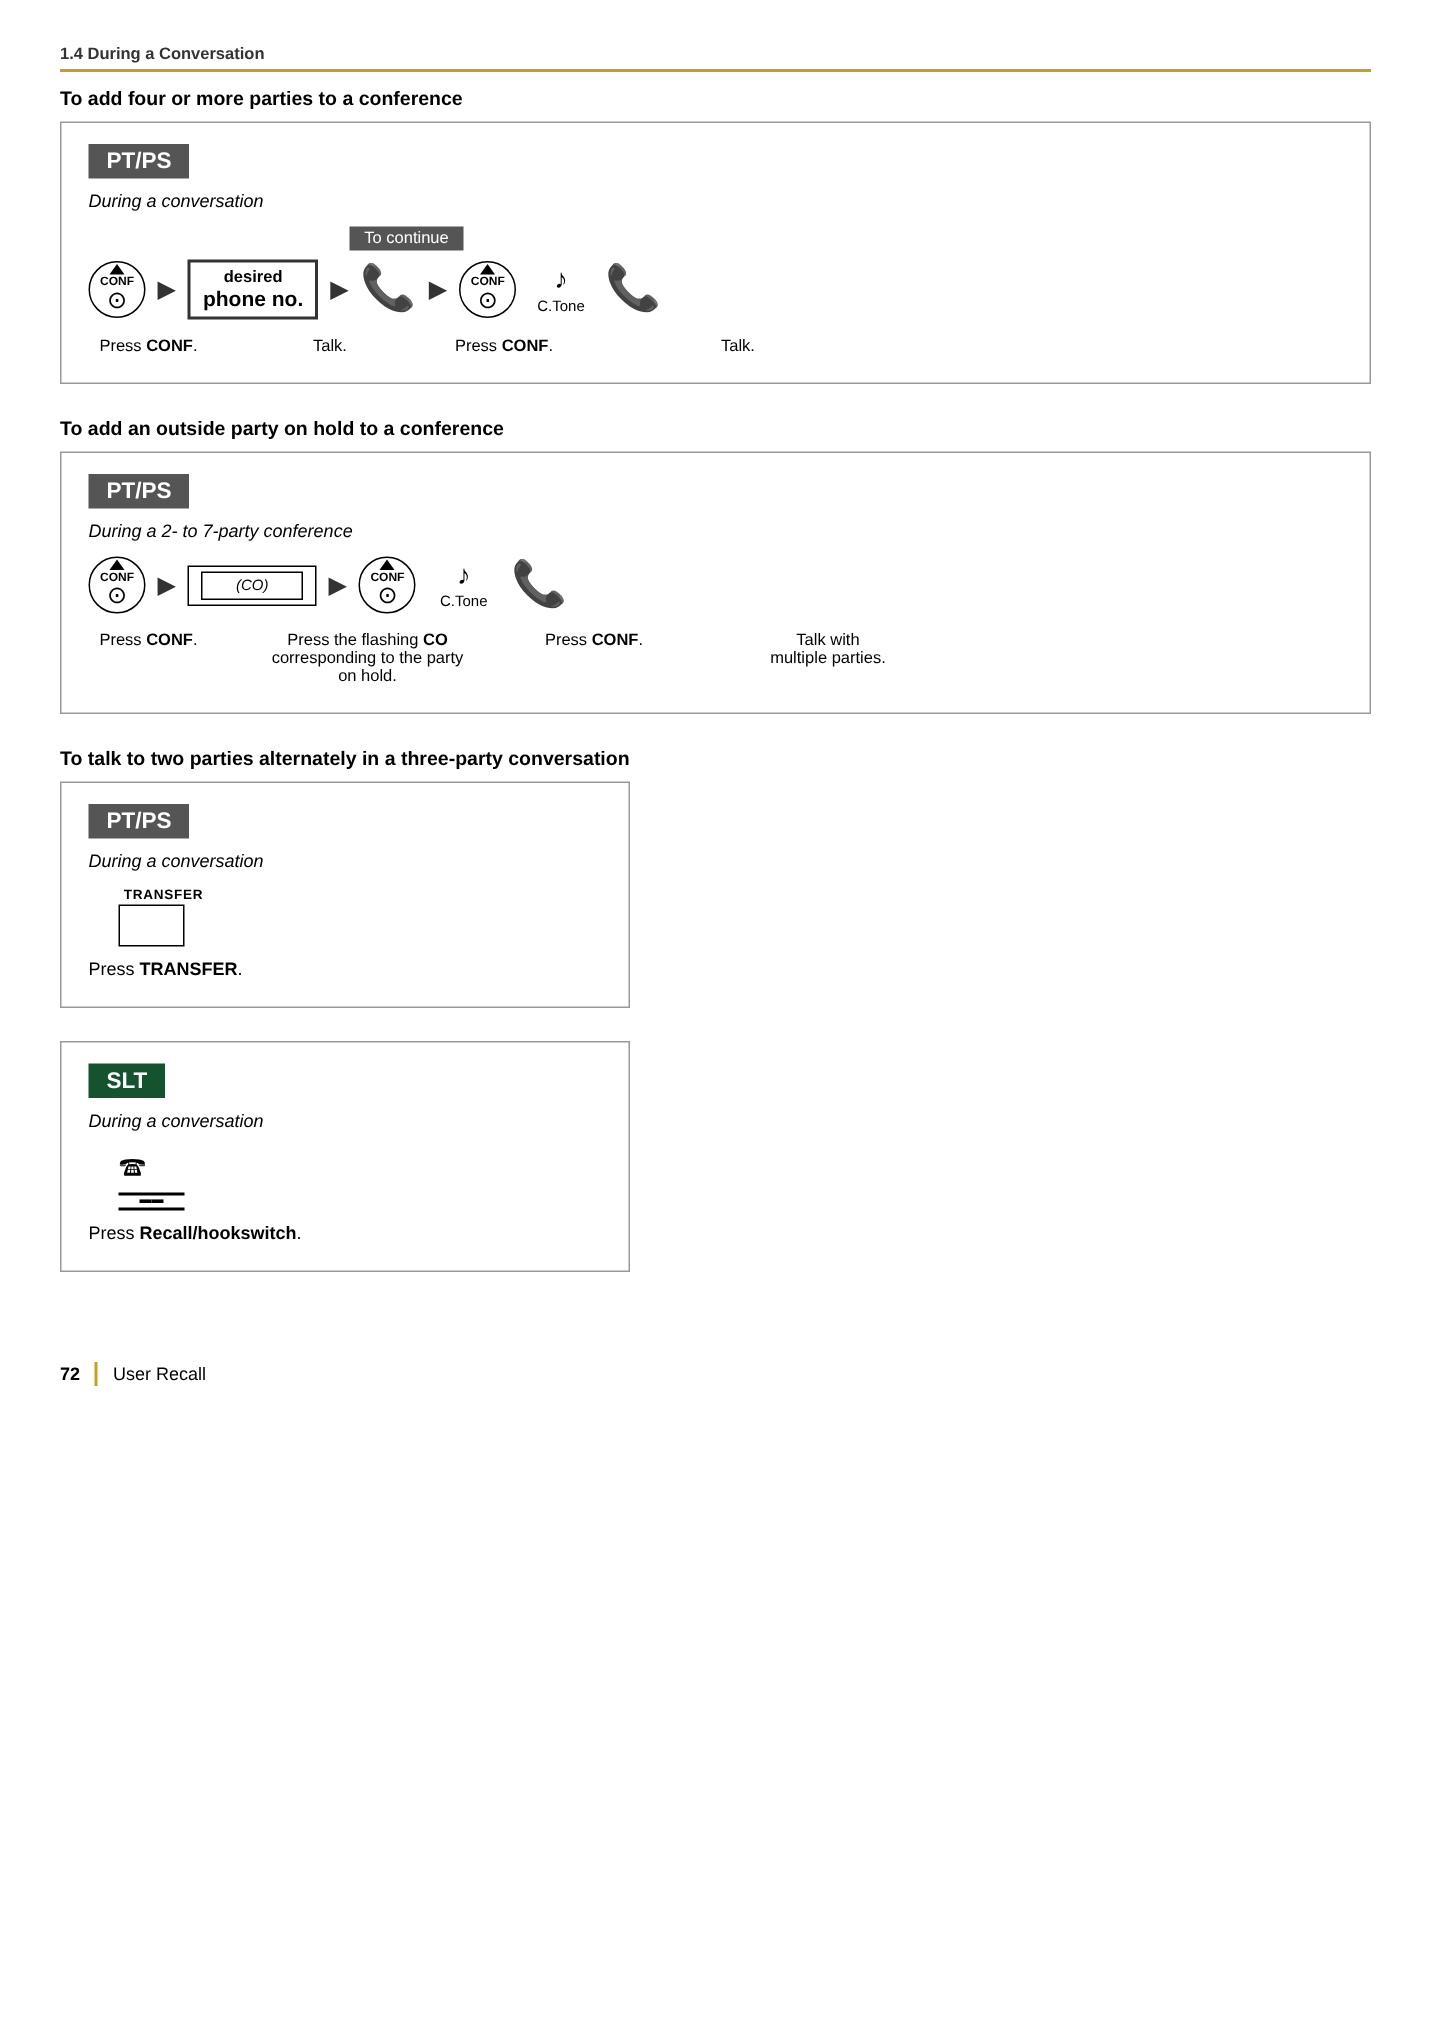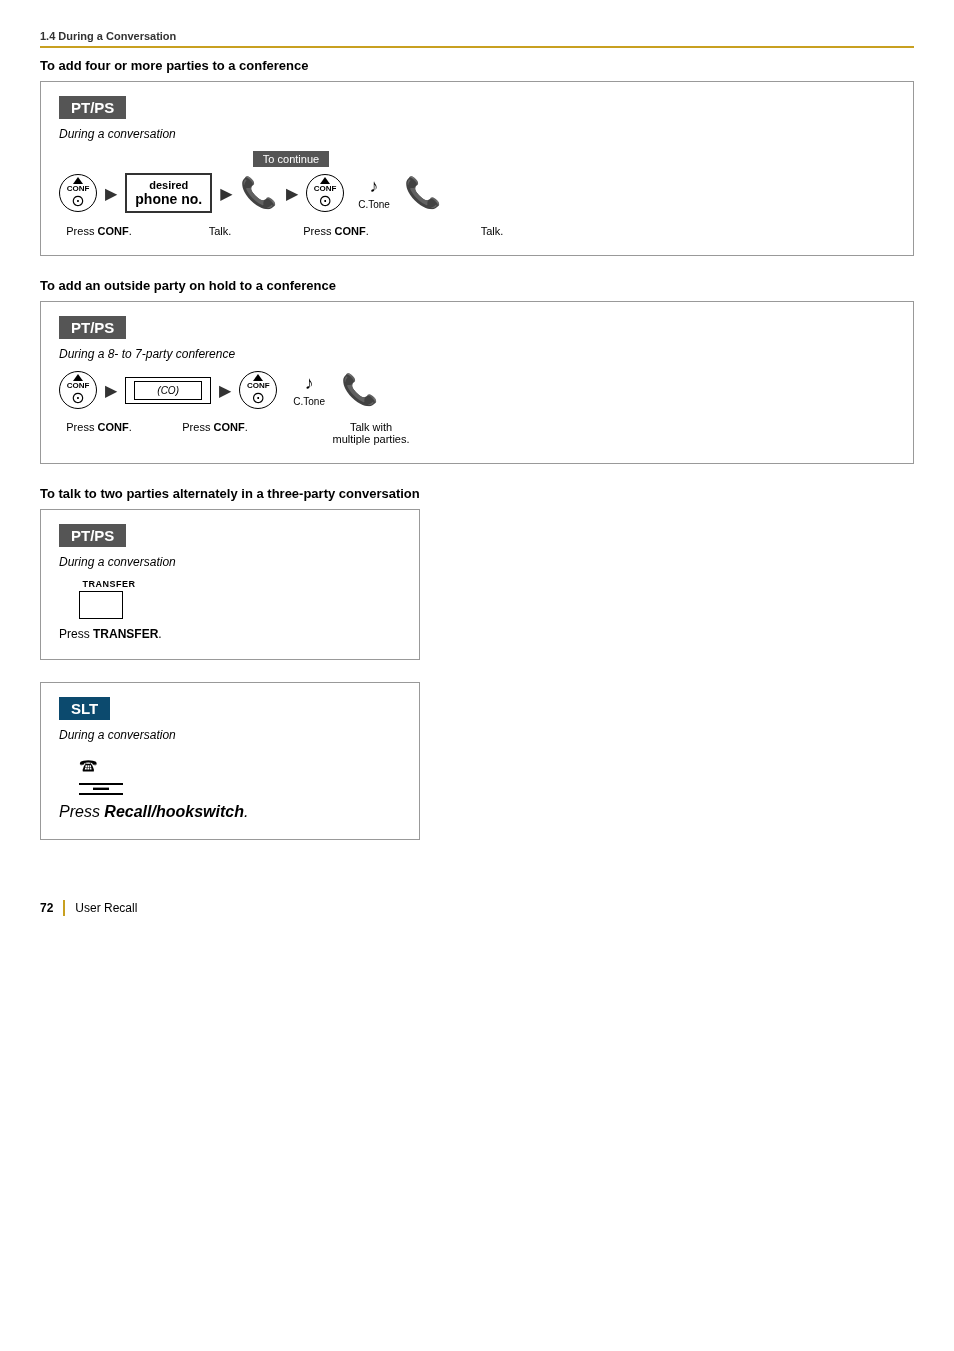--- a/index.html
+++ b/index.html
@@ -127,21 +127,21 @@
     }
 
     .icon-co-box {
       border: 1.5px solid #000;
       padding: 3px 8px;
       font-size: 9px;
       text-align: center;
     }
 
     .slt-header {
-      background: #0c4a6e;
+      background: #14532d;
       color: #fff;
       font-size: 15px;
       font-weight: bold;
       display: inline-block;
       padding: 3px 12px;
       margin-bottom: 8px;
     }
 
     .page-footer {
       display: flex;
@@ -175,21 +175,21 @@
 
 <div class="diagram-box">
   <div class="pt-header">
     <span>PT/PS</span>
   </div>
   <div class="italic-label">
     <span>During a conversation</span>
   </div>
 
   
-  <div style="display:flex; justify-content:center; margin-bottom:6px; position:relative; left: 132px; width:200px;">
+  <div style="display:flex; justify-content:center; margin-bottom:6px; position:relative; left: 112px; width:200px;">
     <div style="background:#555;color:#fff;font-size:11px;padding:2px 10px;">
       <span>To continue</span>
     </div>
   </div>
 
   
   <div class="flow-row" style="align-items:center; margin-top:4px;">
 
     <div class="flow-item">
       <div class="icon-conf">
@@ -253,21 +253,21 @@
 
 <div class="subsection-title">
   <span>To add an outside party on hold to a conference</span>
 </div>
 
 <div class="diagram-box">
   <div class="pt-header">
     <span>PT/PS</span>
   </div>
   <div class="italic-label">
-    <span>During a 8- to 7-party conference</span>
+    <span>During a 2- to 7-party conference</span>
   </div>
 
   
   <div class="flow-row" style="align-items:center; margin-top:8px;">
 
     <div class="flow-item">
       <div class="icon-conf">
         <div class="triangle-up"></div>
         <div class="conf-label">CONF</div>
         <div style="font-size:16px; margin-top:-2px;">⊙</div>
@@ -299,20 +299,23 @@
 
     <div class="flow-item" style="margin-left:8px;">
       <div style="font-size:30px; line-height:1;">📞</div>
     </div>
   </div>
 
   
   <div class="label-row" style="margin-top:12px; align-items:flex-start;">
     <div class="label-item" style="width:80px;">
       Press <strong>CONF</strong>.
+    </div>
+    <div class="label-item" style="width:150px; margin-left:10px;">
+      Press the flashing <strong>CO</strong><br>corresponding to the party<br>on hold.
     </div>
     <div class="label-item" style="width:90px; margin-left:10px;">
       Press <strong>CONF</strong>.
     </div>
     <div class="label-item" style="width:100px; margin-left:40px;">
       Talk with<br>multiple parties.
     </div>
   </div>
 </div>
 
@@ -350,21 +353,21 @@
   
   <div style="margin: 10px 0 8px 20px; font-size: 28px; line-height:1.1;">
     <div style="font-size:26px;">🕿</div>
     <div style="border-top: 2px solid #000; border-bottom: 2px solid #000; width:44px; height:12px; margin-top:2px; display:flex; align-items:center; justify-content:center;">
       <div style="font-size:8px; display:flex; gap:2px;">
         <span>▬▬</span>
       </div>
     </div>
   </div>
 
-  <div style="font-size:16px; margin-top:4px;font-style:italic;">
+  <div style="font-size:12px; margin-top:4px;">
     Press <strong>Recall/hookswitch</strong>.
   </div>
 </div>
 
 <div class="page-footer" style="margin-top: 60px;">
   <span class="page-num">72</span>
   <div class="footer-sep"></div>
   <span>User Recall</span>
 </div>
 

